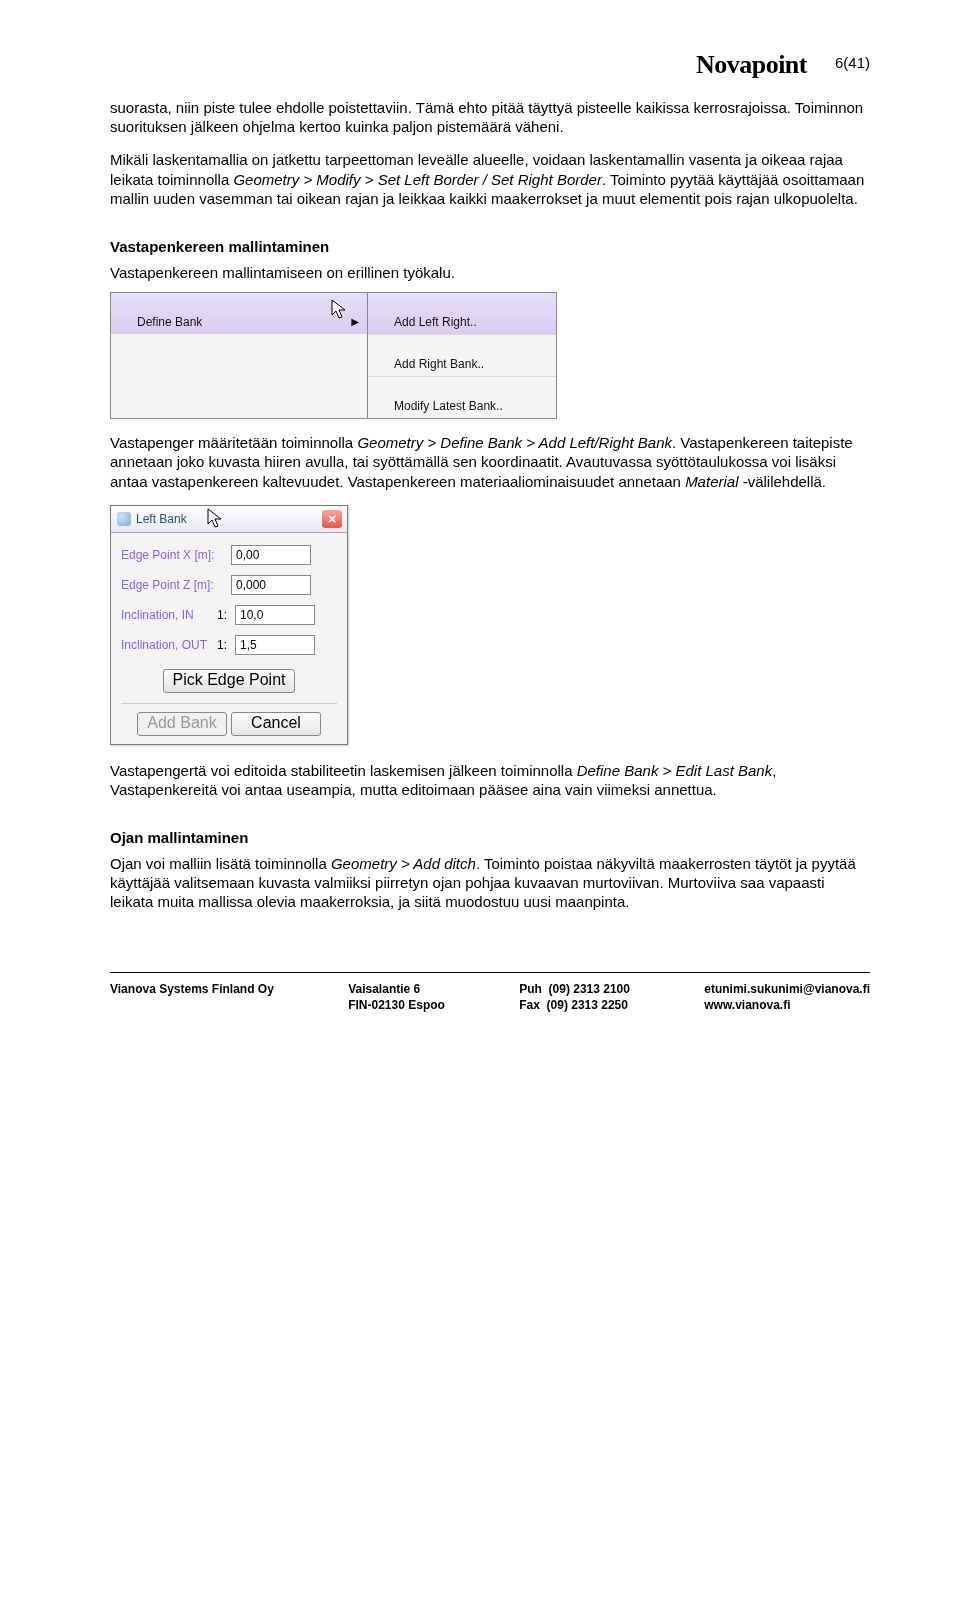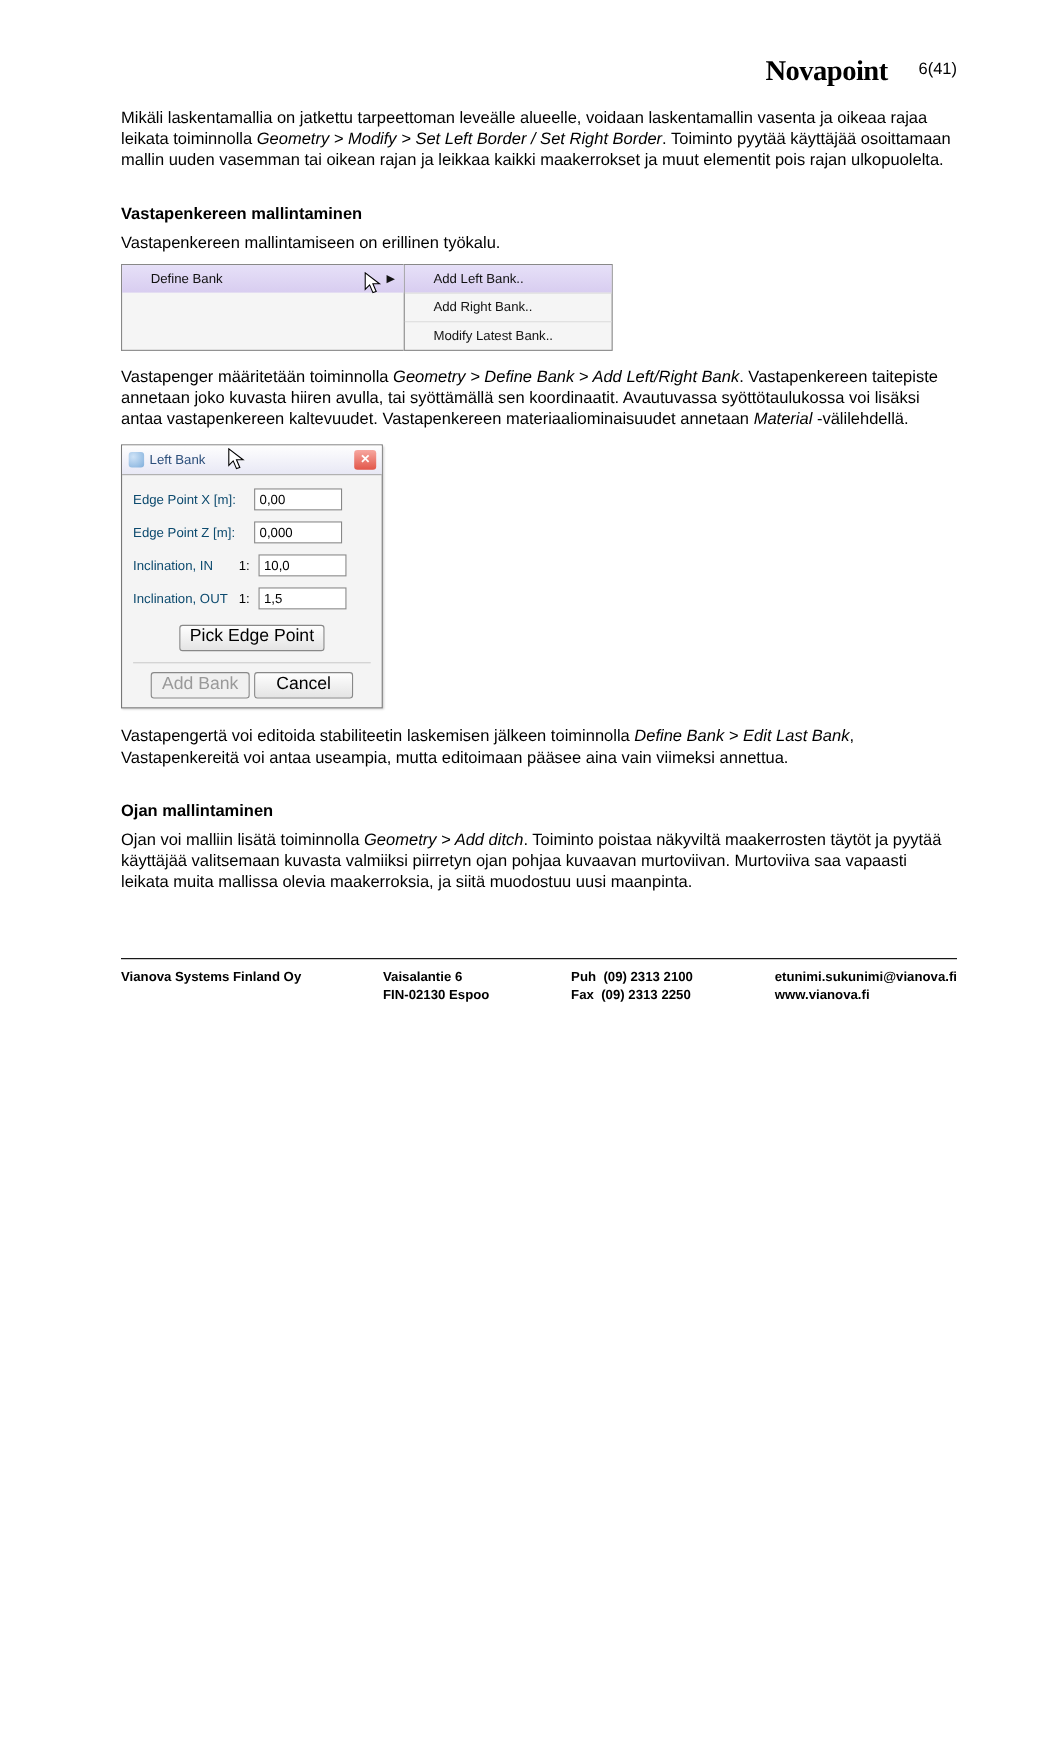--- a/index.html
+++ b/index.html
@@ -53,21 +53,21 @@
   .menu-col {
     border: 1px solid #888;
     background: #f5f5f5;
     font-family: Tahoma, Arial, sans-serif;
     font-size: 12px;
     color: #111;
   }
   .menu-col.left { width: 256px; border-right: none; }
   .menu-col.right { width: 188px; }
   .menu-item {
-    padding: 4px 10px 4px 26px;
+    padding: 20px 10px 4px 26px;
     border-bottom: 1px solid #ddd;
     position: relative;
     display: flex;
     align-items: center;
     height: 17px;
   }
   .menu-item.hl {
     background: linear-gradient(#e6e0f8, #d8cdf0);
   }
   .menu-item:last-child { border-bottom: none; }
@@ -127,21 +127,21 @@
   }
   .dlg-body { padding: 12px 10px 8px 10px; }
   .field-row {
     display: flex;
     align-items: center;
     margin-bottom: 10px;
     gap: 6px;
   }
   .field-label {
     width: 104px;
-    color: #0c4a6e;
+    color: #8b5cf6;
   }
   .field-input {
     width: 70px;
     height: 18px;
     border: 1px solid #888;
     background: #fff;
     padding: 0 4px;
     font-size: 12px;
     font-family: Tahoma, Arial, sans-serif;
     text-align: left;
@@ -197,41 +197,42 @@
 </style>
 </head>
 <body>
 
 <div class="page">
   <div class="header">
     <span class="logo">Novapoint</span>
     <span class="pagenum">6(41)</span>
   </div>
 
+  <p>suorasta, niin piste tulee ehdolle poistettaviin. Tämä ehto pitää täyttyä pisteelle kaikissa kerrosrajoissa. Toiminnon suorituksen jälkeen ohjelma kertoo kuinka paljon pistemäärä väheni.</p>
 
   <p>
     <span>Mikäli laskentamallia on jatkettu tarpeettoman leveälle alueelle, voidaan laskentamallin vasenta ja oikeaa rajaa leikata toiminnolla </span><em>Geometry &gt; Modify &gt; Set Left Border / Set Right Border</em><span>. Toiminto pyytää käyttäjää osoittamaan mallin uuden vasemman tai oikean rajan ja leikkaa kaikki maakerrokset ja muut elementit pois rajan ulkopuolelta.</span>
   </p>
 
   <div class="section-title">Vastapenkereen mallintaminen</div>
   <p class="plain">Vastapenkereen mallintamiseen on erillinen työkalu.</p>
 
   <div class="menu-shot">
     <div class="menu-col left">
       <div class="menu-item hl" style="position:relative;">
         <span>Define Bank</span>
         <span class="arrow">▶</span>
         <svg class="cursor-shot" width="18" height="22" viewBox="0 0 18 22">
             <path d="M1 1 L1 16 L5 12 L8 19 L11 18 L8 11 L14 11 Z" fill="#fff" stroke="#000" stroke-width="1"></path>
           </svg>
       </div>
     </div>
     <div class="menu-col right">
       <div class="menu-item hl">
-        <span>Add Left Bank..</span>
+        <span>Add Left Right..</span>
       </div>
       <div class="menu-item">
         <span>Add Right Bank..</span>
       </div>
       <div class="menu-item">
         <span>Modify Latest Bank..</span>
       </div>
     </div>
   </div>
 

